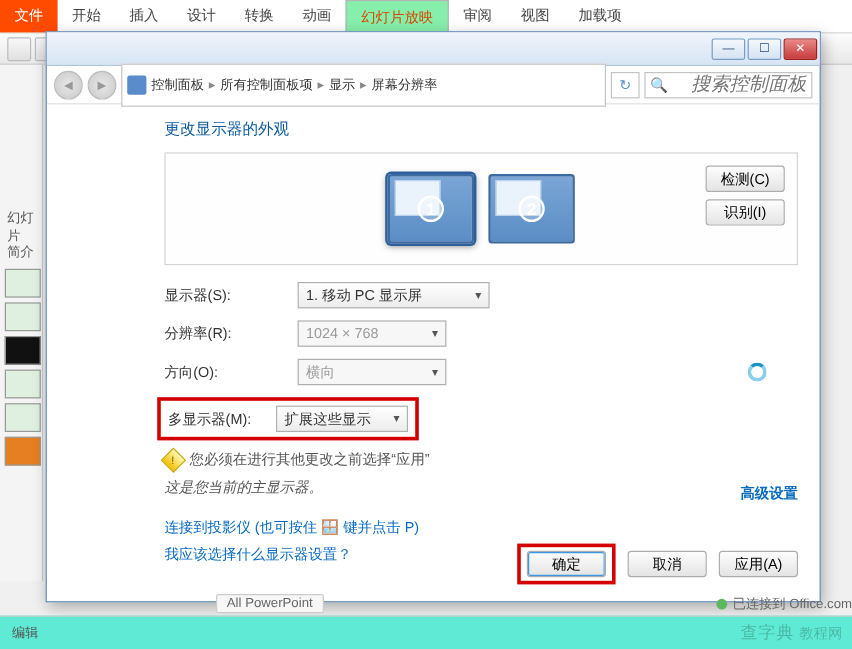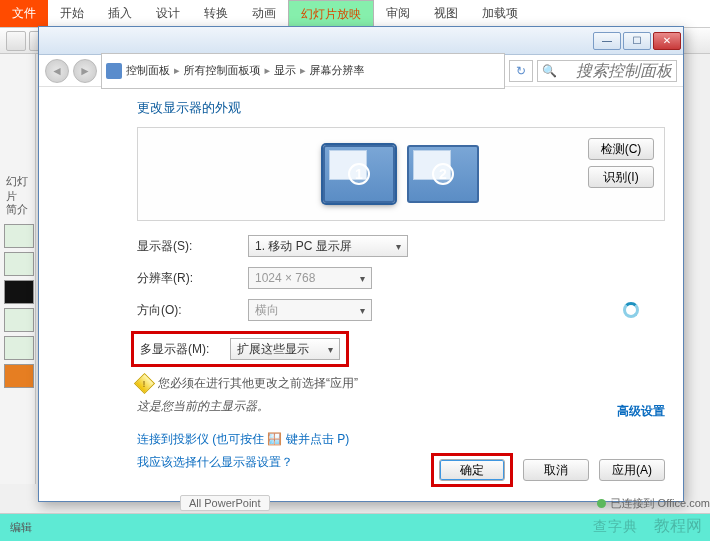--- a/index.html
+++ b/index.html
@@ -73,21 +73,21 @@
 .dlg-buttons { position:absolute; right:18px; bottom:14px; display:flex; gap:10px; align-items:center; }
 .btn-hl { border: 3px solid #d40000; padding: 3px 5px; display:inline-flex; }
 
 
 .bg-bottom { position:absolute; bottom:0; left:0; right:0; height:28px; background:#5eead4; border-top:1px solid #ccc; display:flex; align-items:center; font-size:11px; color:#555; padding:0 10px; }
 .bg-mid { position:absolute; bottom:28px; left:180px; right:0; height:20px; display:flex; align-items:center; font-size:11px; color:#666; }
 .pill { background:#f7f7f7; border:1px solid #ccc; padding:1px 8px; border-radius:2px; margin-right:14px; }
 .conn-dot { width:9px; height:9px; border-radius:50%; background:#5cb85c; margin-right:5px; }
 
 .watermark { position:absolute; right:8px; bottom:4px; font-size:14px; color:rgba(0,0,0,0.22); font-family: "SimSun", serif; letter-spacing:1px; }
-.watermark small { font-size:16px; margin-left:16px; letter-spacing:0;font-family:Liberation Mono, monospace; }
+.watermark small { font-size:12px; margin-left:4px; letter-spacing:0;font-family:Liberation Mono, monospace; }
 </style>
 </head>
 <body>
 
 <div class="ribbon">
   <div class="ribbon-tab file">文件</div>
   <div class="ribbon-tab">开始</div>
   <div class="ribbon-tab">插入</div>
   <div class="ribbon-tab">设计</div>
   <div class="ribbon-tab">转换</div>

